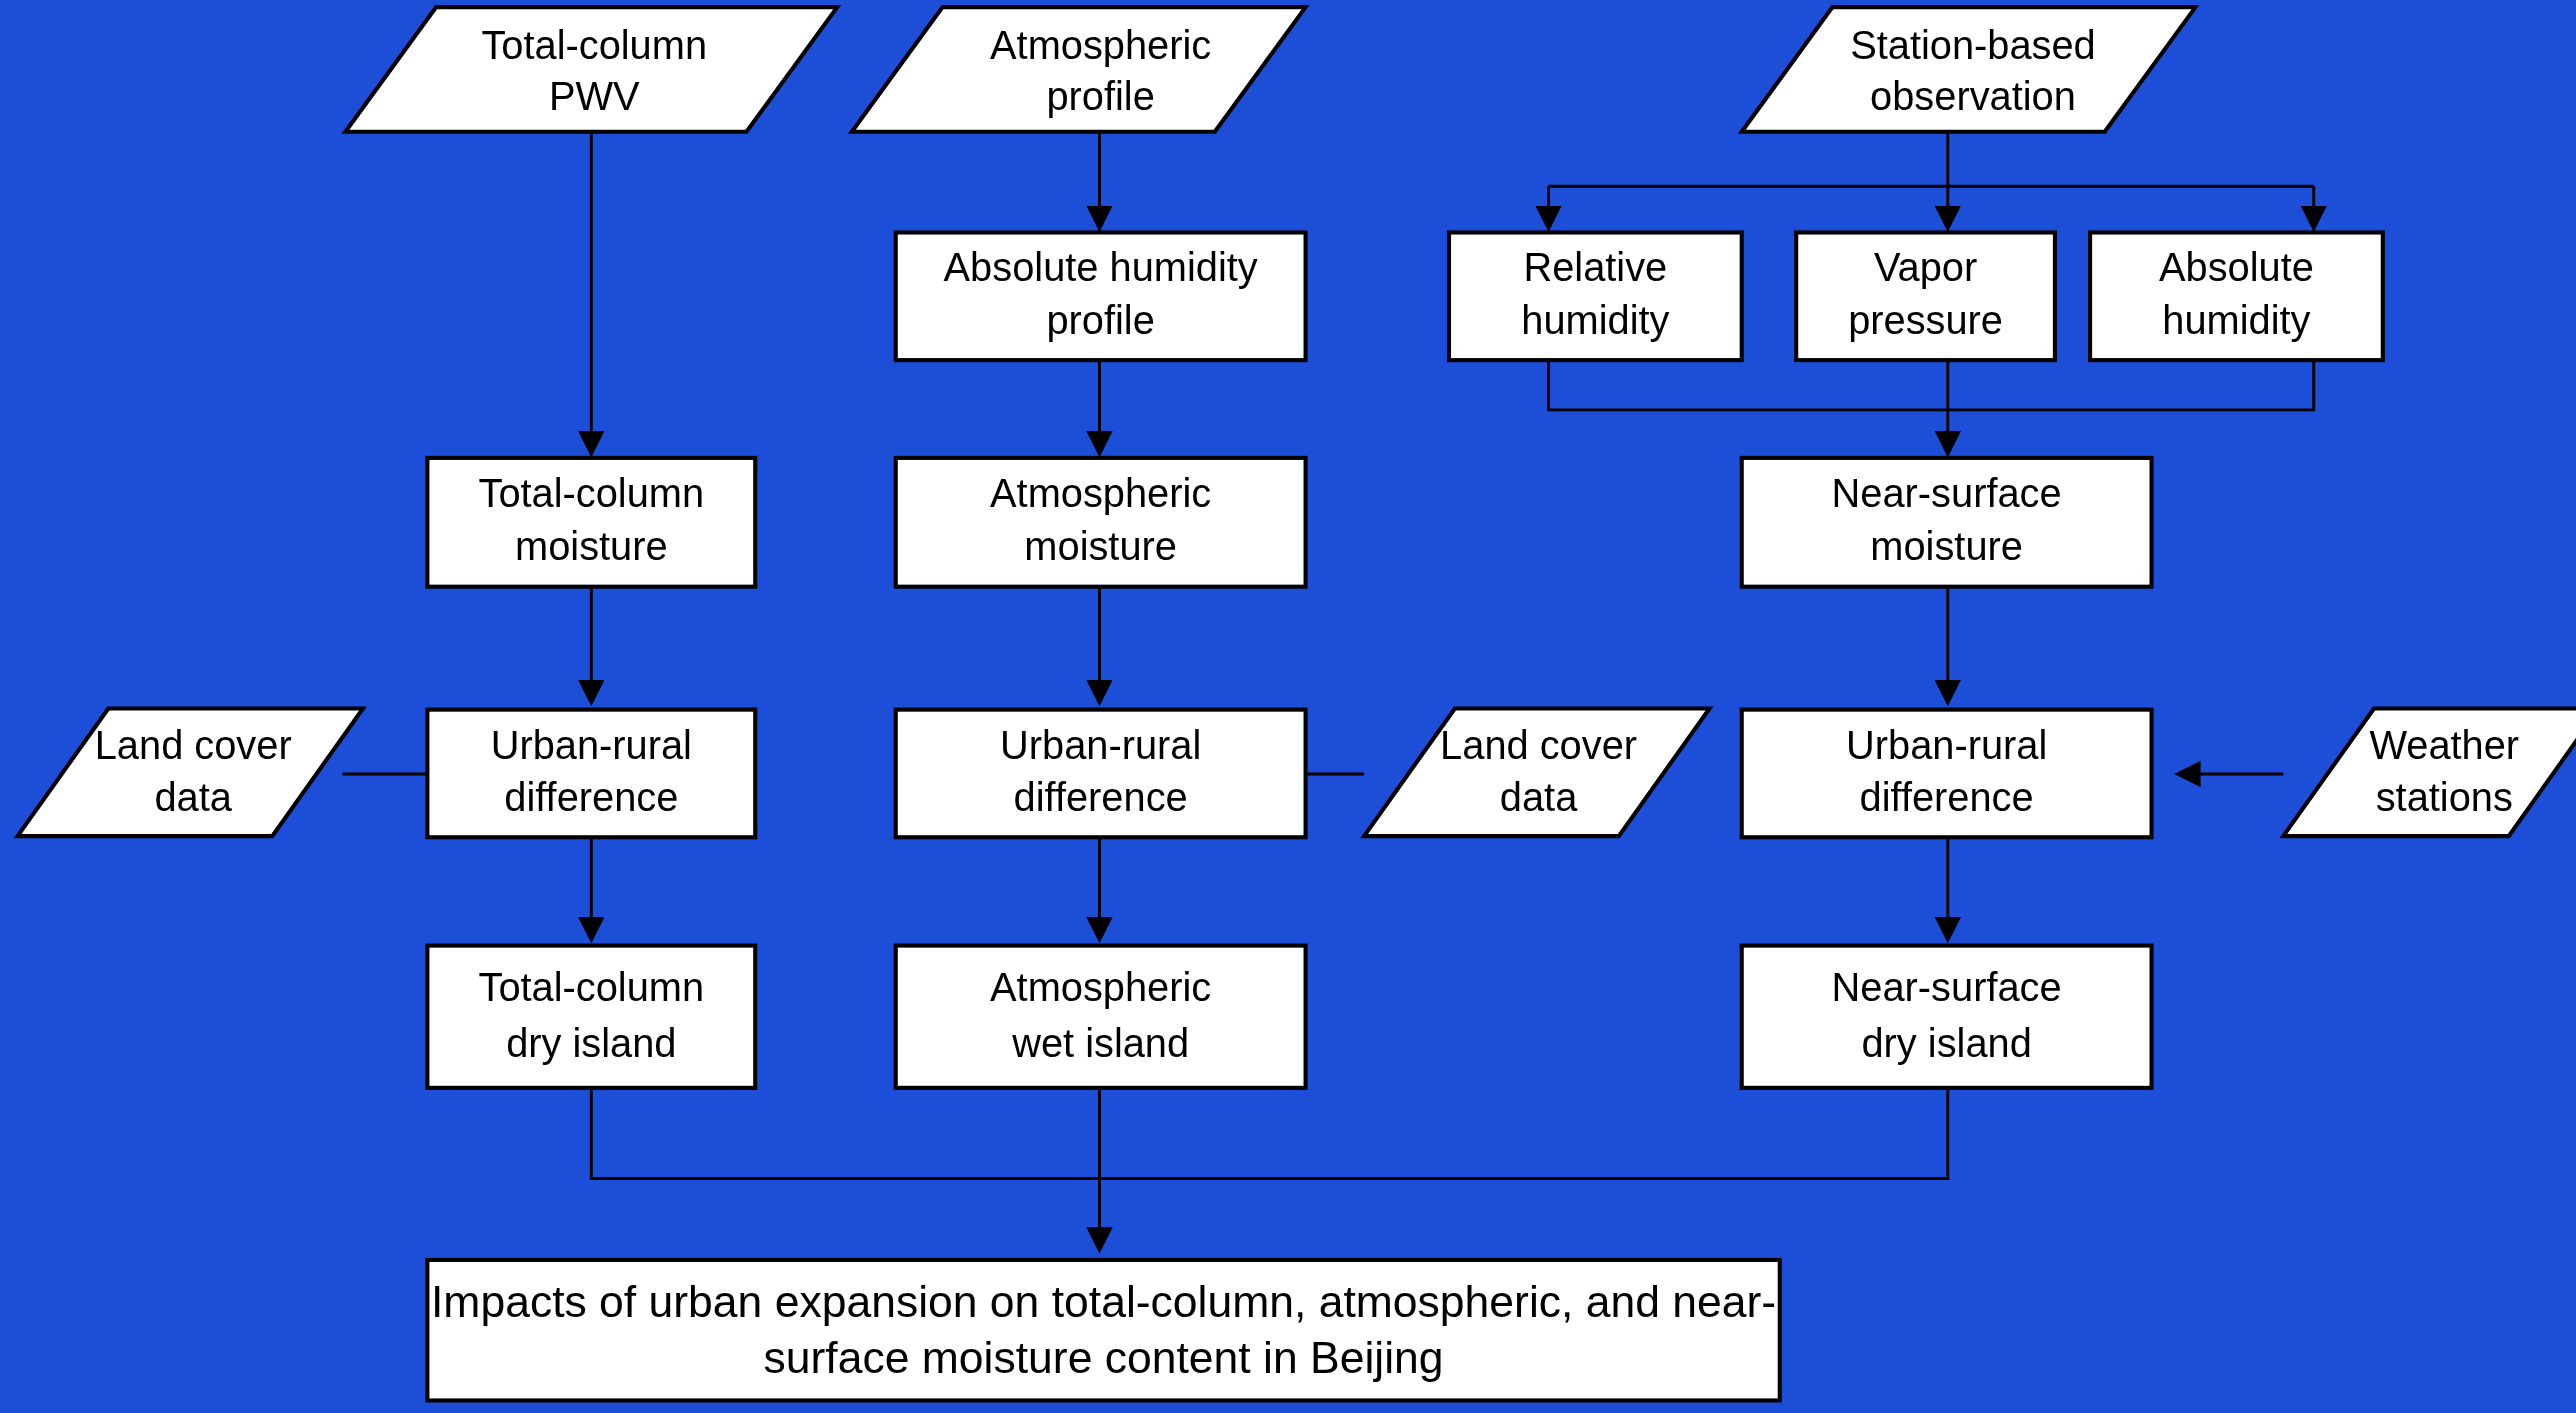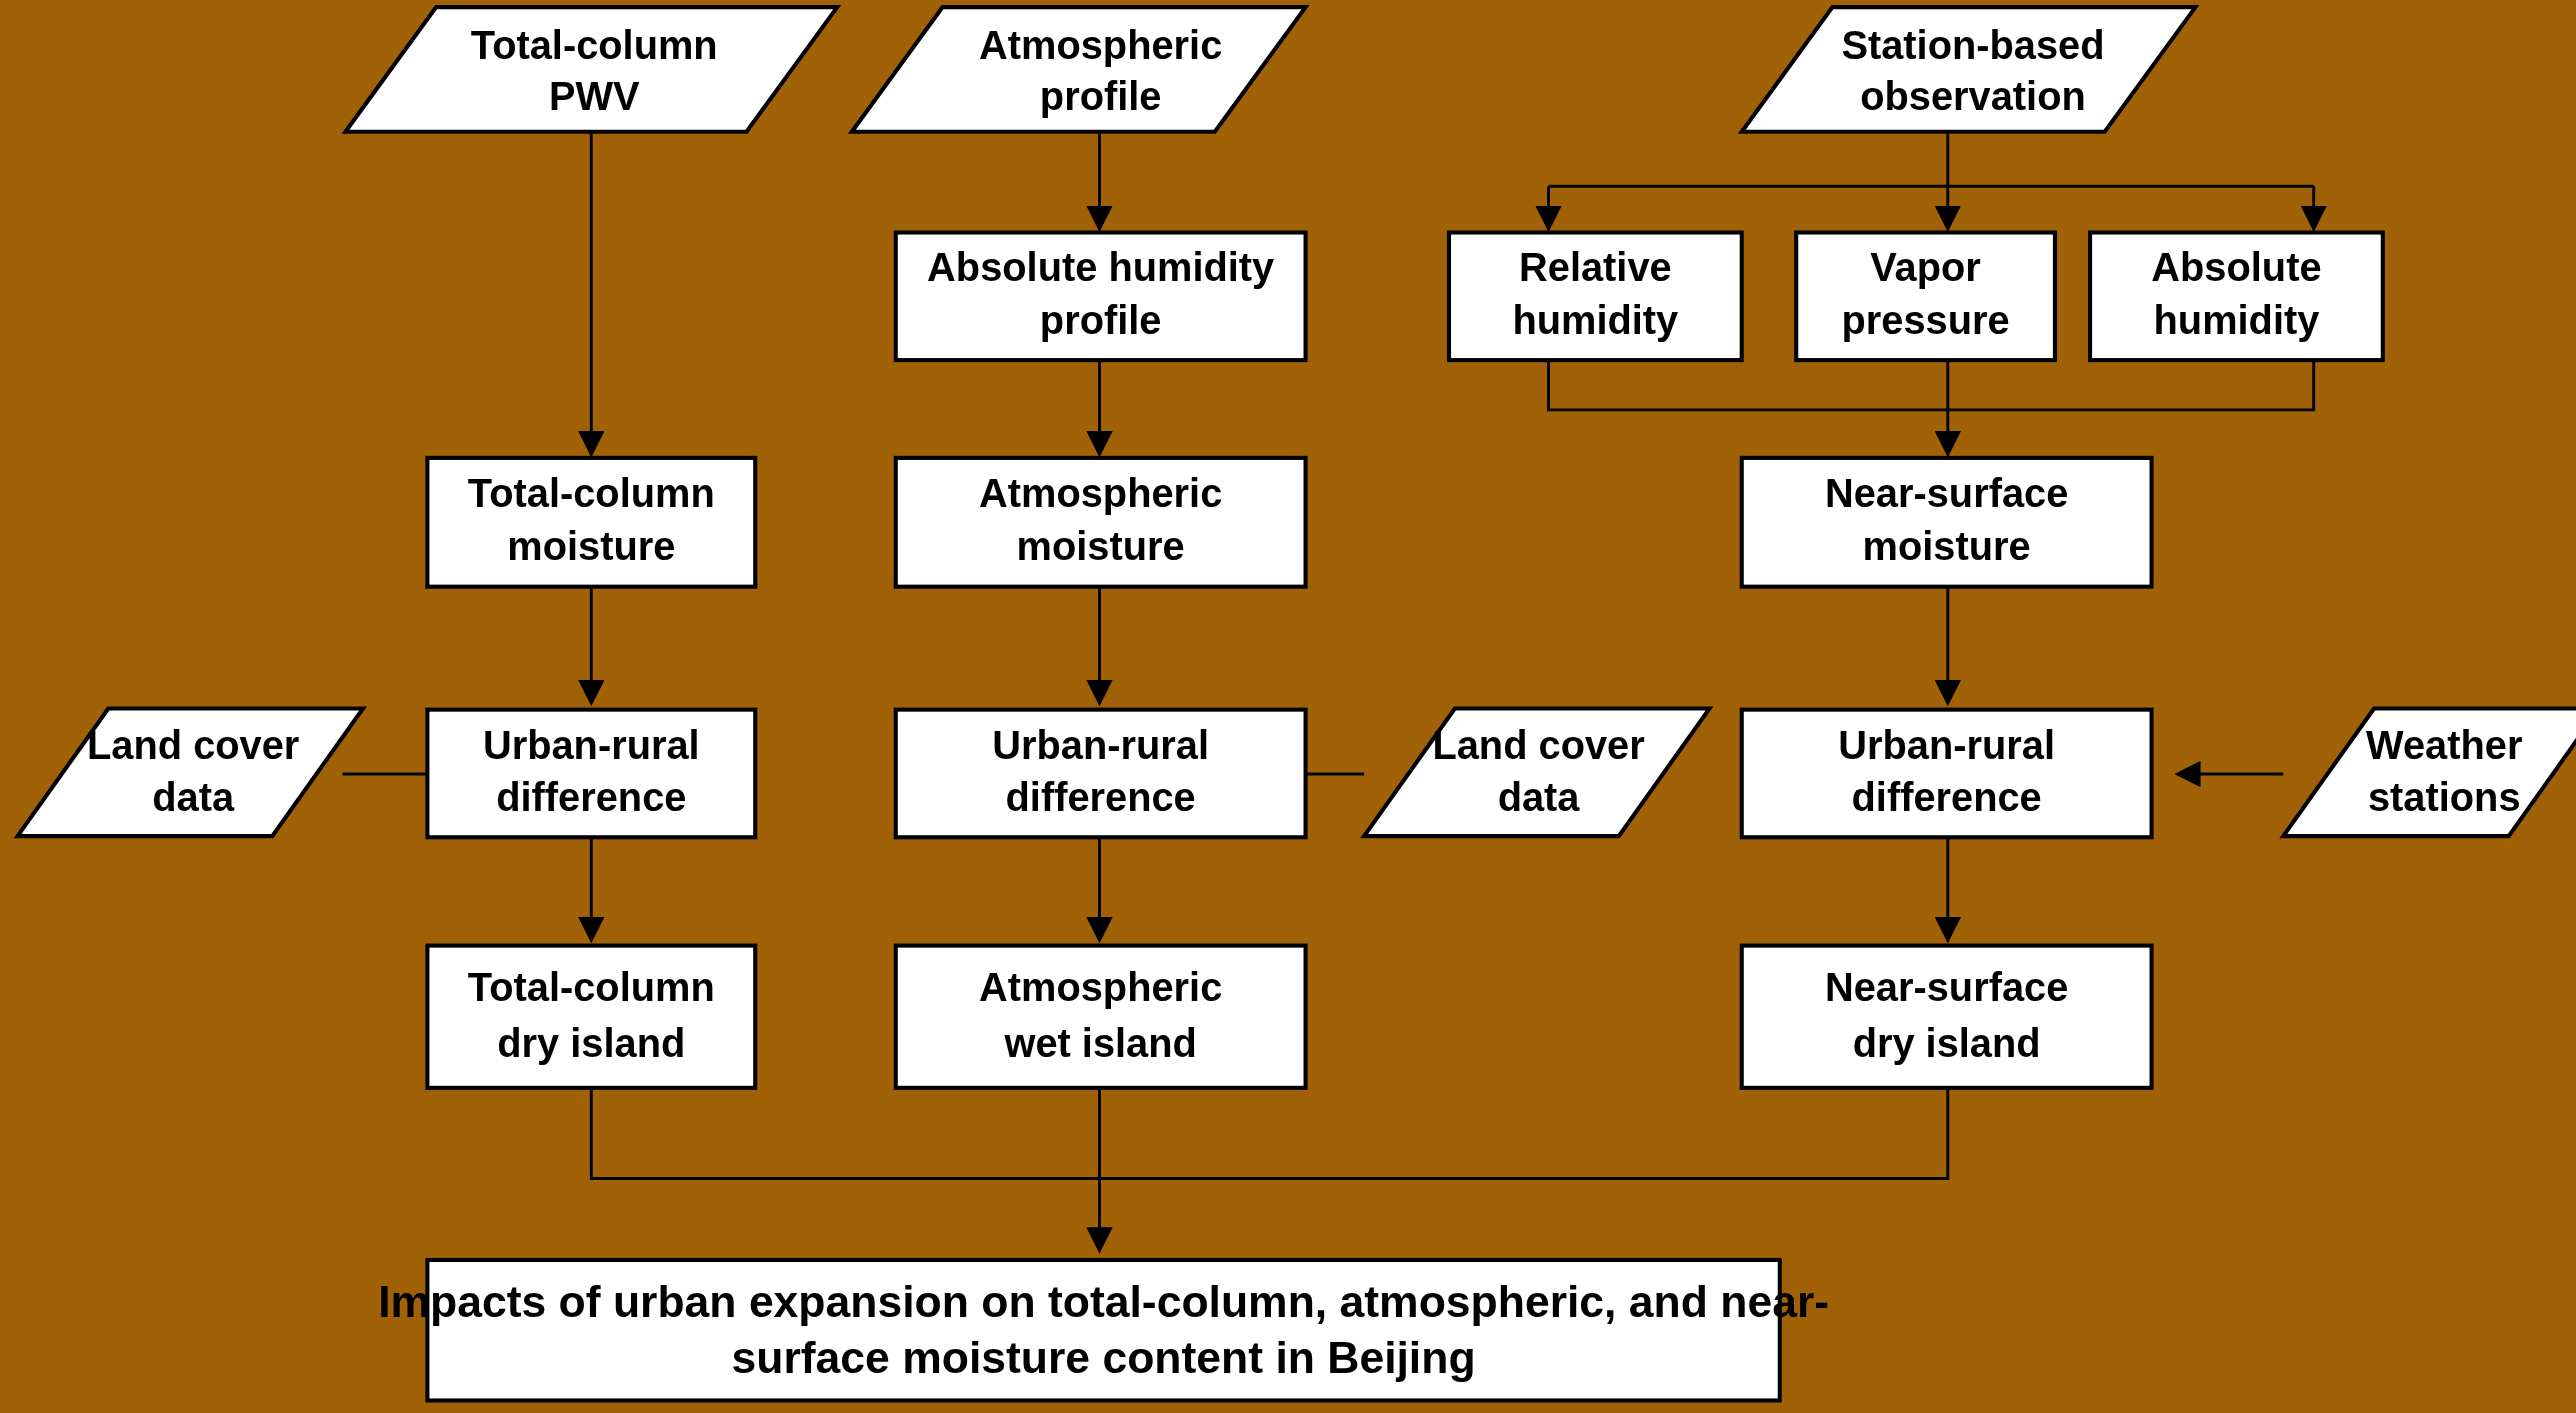--- a/index.html
+++ b/index.html
@@ -5,23 +5,22 @@
 <style>
   html, body {
     margin: 0;
     padding: 0;
     background: #ffffff;
   }
   #stage {
     position: relative;
     width: 2576px;
     height: 1414px;
-    background: #a16207;
+    background: #1d4ed8;
     font-family: "Liberation Sans", sans-serif;
-    font-weight: bold;
   }
   svg#flow {
     position: absolute;
     left: 0;
     top: 0;
     width: 2576px;
     height: 1414px;
     display: block;
   }
   .shape-stroke { stroke: #000000; stroke-width: 7; fill: #ffffff; }

